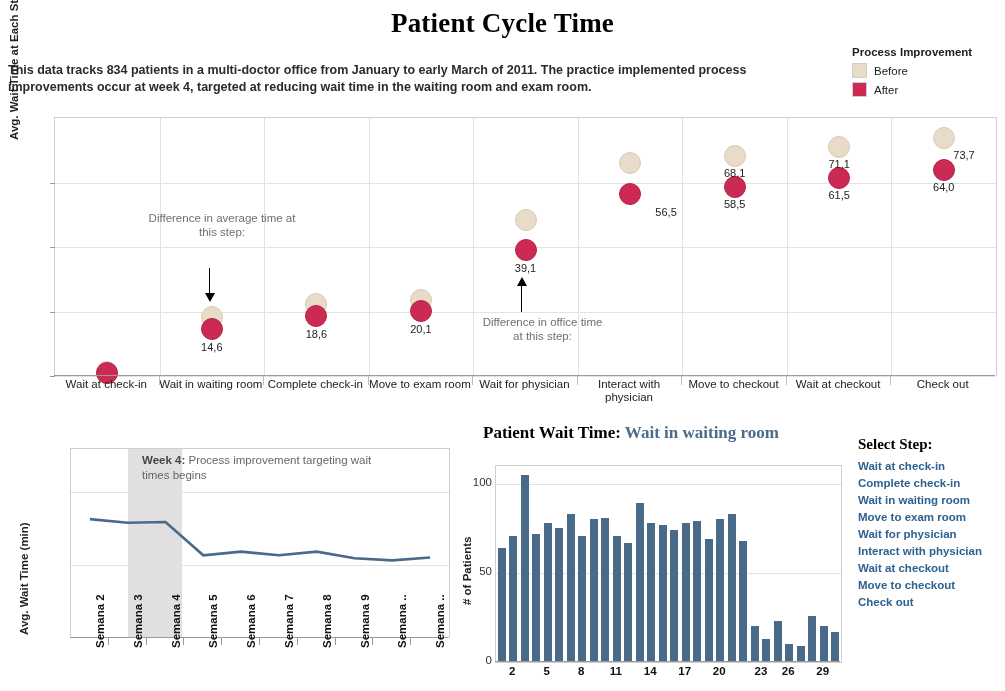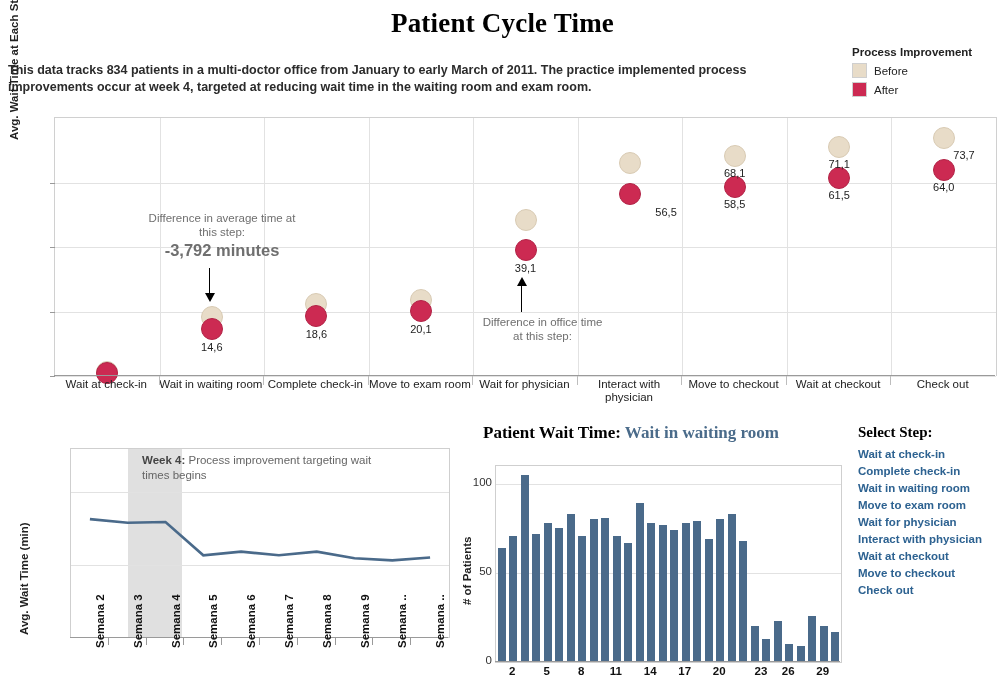--- a/index.html
+++ b/index.html
@@ -107,21 +107,21 @@
     position:absolute;left:6px;top:185px;font-size:11.5px;font-weight:bold;color:#222;
     transform:rotate(-90deg);transform-origin:left top;white-space:nowrap;
   }
   .br-ytick{position:absolute;right:363px;font-size:11.5px;color:#333;width:32px;text-align:right;transform:translateY(-7px);}
   .br-xlabel{position:absolute;top:245px;font-size:11.5px;font-weight:bold;color:#111;transform:translateX(-50%);}
   #bar-xaxis{position:absolute;left:40px;top:241px;width:345px;height:1px;background:#9a9a9a;}
 
   
   #select-step{position:absolute;left:858px;top:424px;width:145px;}
   #select-step .ss-title{
-    font-family:"Liberation Serif",serif;font-weight:bold;font-size:15px;color:#000;margin-bottom:5px;
+    font-family:"Liberation Serif",serif;font-weight:bold;font-size:15px;color:#000;margin-bottom:5px;margin-top:12px;
   }
   #select-step .ss-item{
     font-size:11.5px;font-weight:bold;color:#2d6291;line-height:17px;cursor:pointer;
   }
 </style>
 </head>
 <body>
 
 <div id="page-title">Patient Cycle Time</div>
 <div id="intro">This data tracks 834 patients in a multi-doctor office from January to early March of 2011. The practice implemented process improvements occur at week 4, targeted at reducing wait time in the waiting room and exam room.</div>
@@ -307,21 +307,20 @@
     <div class="ss-item">Wait for physician</div>
     <div class="ss-item">Interact with physician</div>
     <div class="ss-item">Wait at checkout</div>
     <div class="ss-item">Move to checkout</div>
     <div class="ss-item">Check out</div>
   </div>
 
 <div class="annot" style="left: 132px; top: 211px; width: 180px;">
     <div class="small">Difference in average time at</div>
     <div class="small">this step:</div>
-    <div class="big">-3,792 minutes</div>
   </div>
 <div class="annot" style="left: 455px; top: 315px; width: 175px;">
     <div class="small">Difference in office time</div>
     <div class="small">at this step:</div>
   </div>
 <div class="arrow" style="left: 209px; top: 268px; height: 27px;"></div>
 <div class="arrow-head down" style="left: 205px; top: 293px;"></div>
 <div class="arrow" style="left: 521px; top: 283px; height: 29px;"></div>
 <div class="arrow-head up" style="left: 517px; top: 277px;"></div>
 

